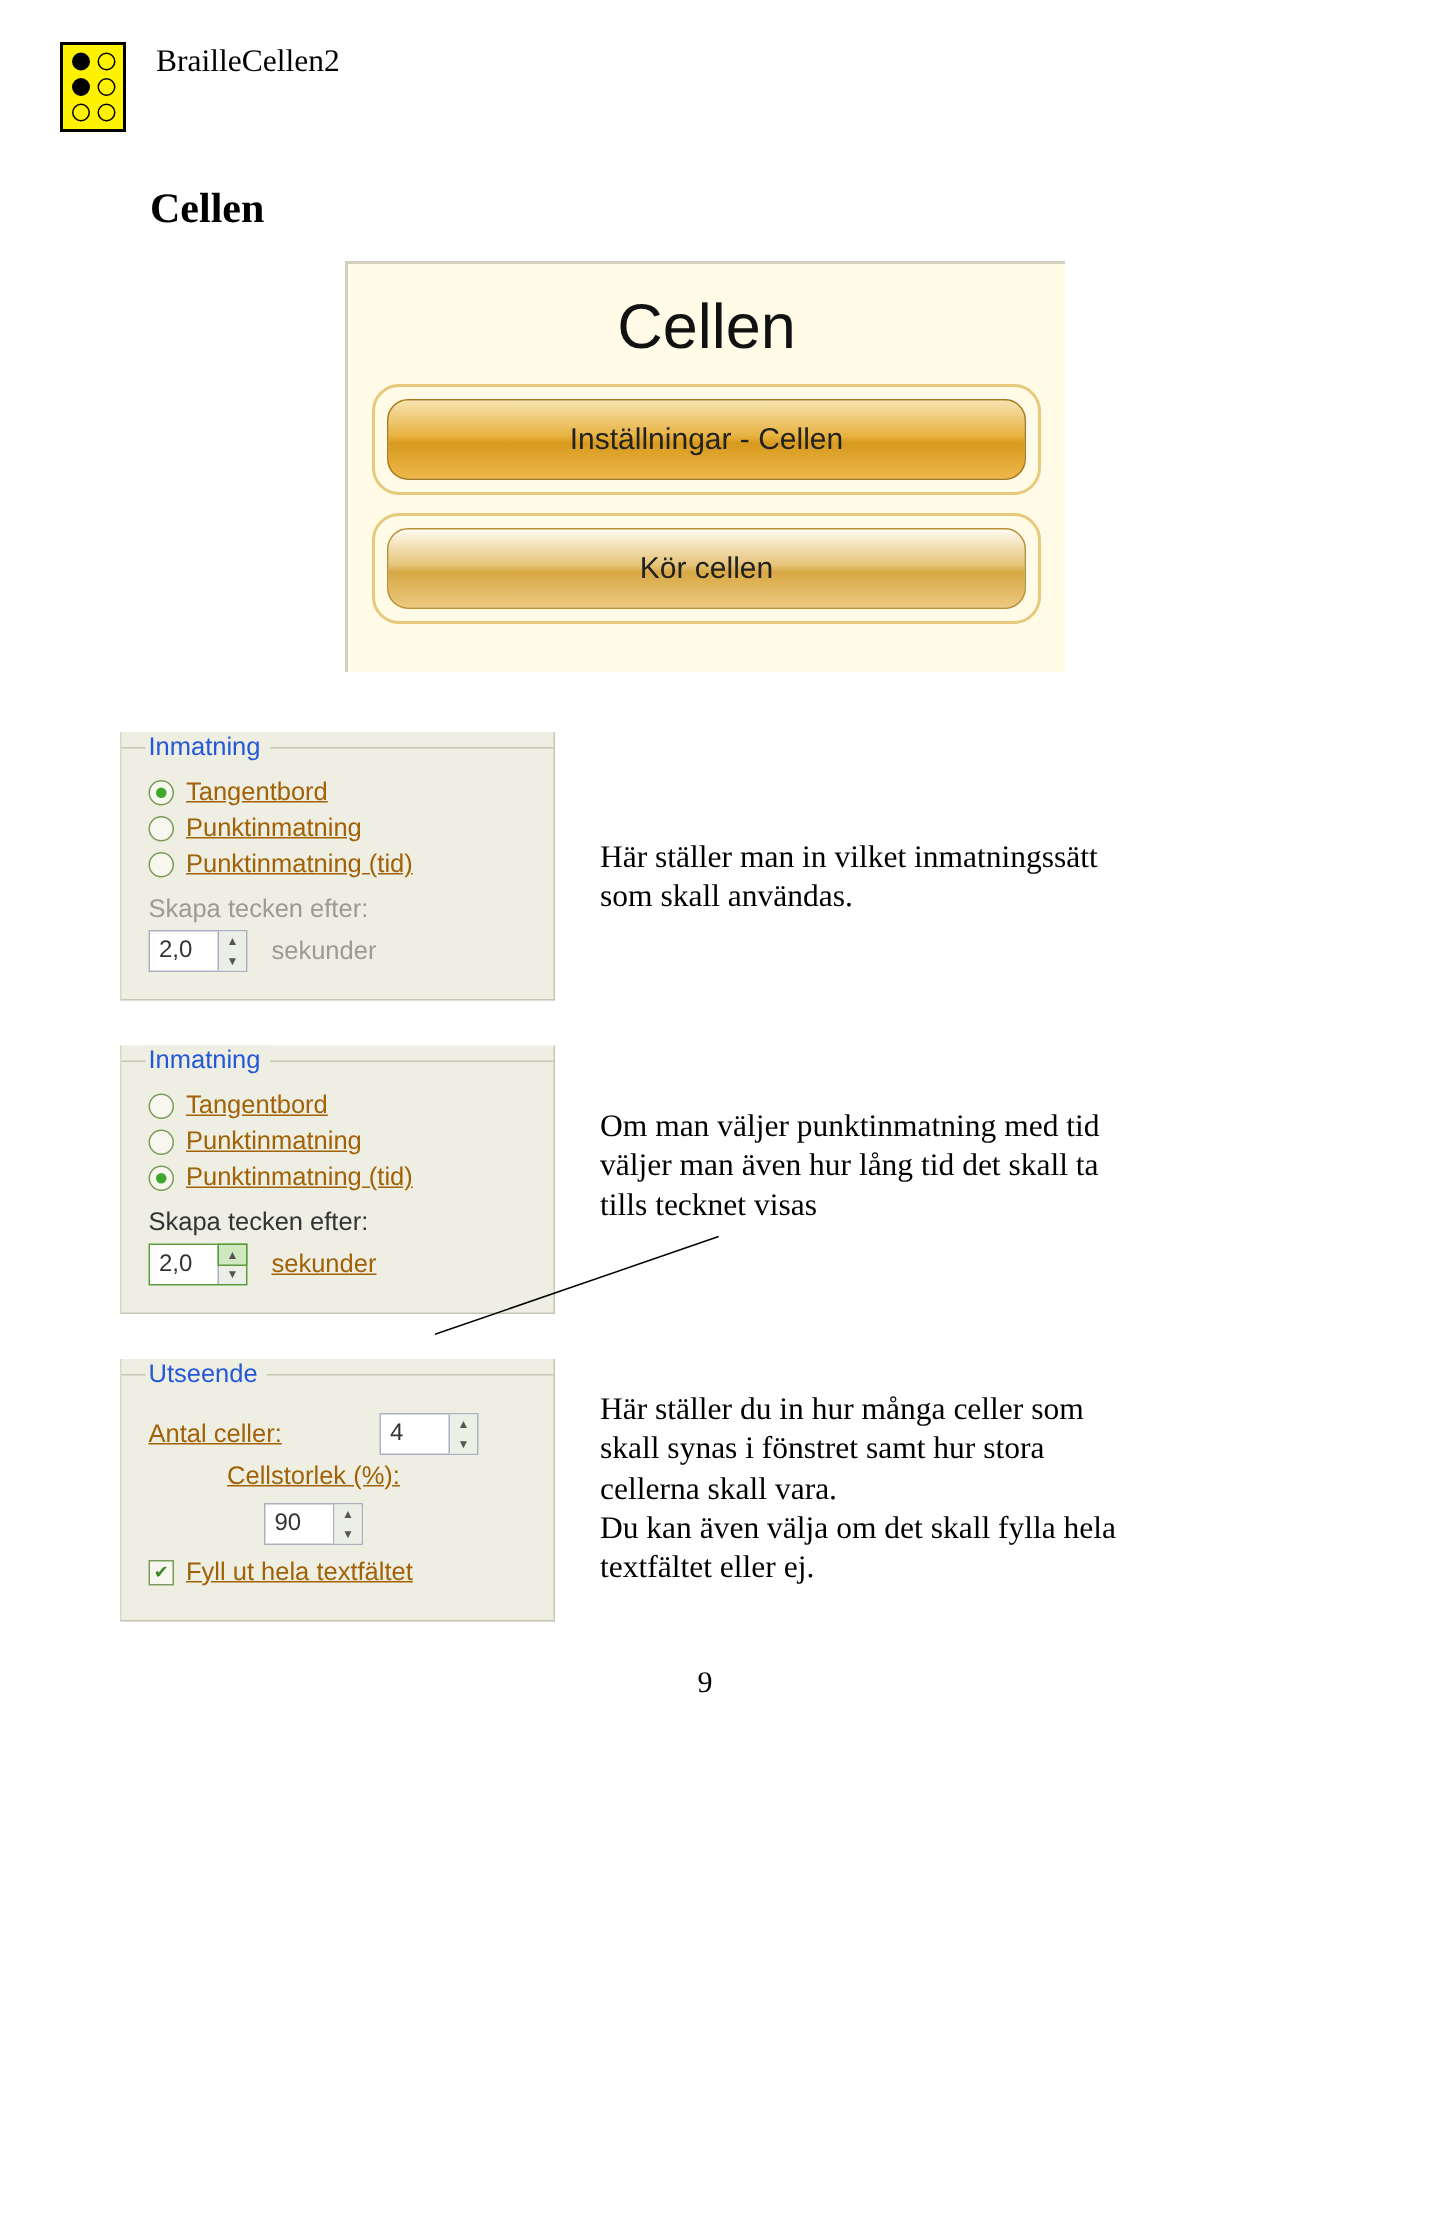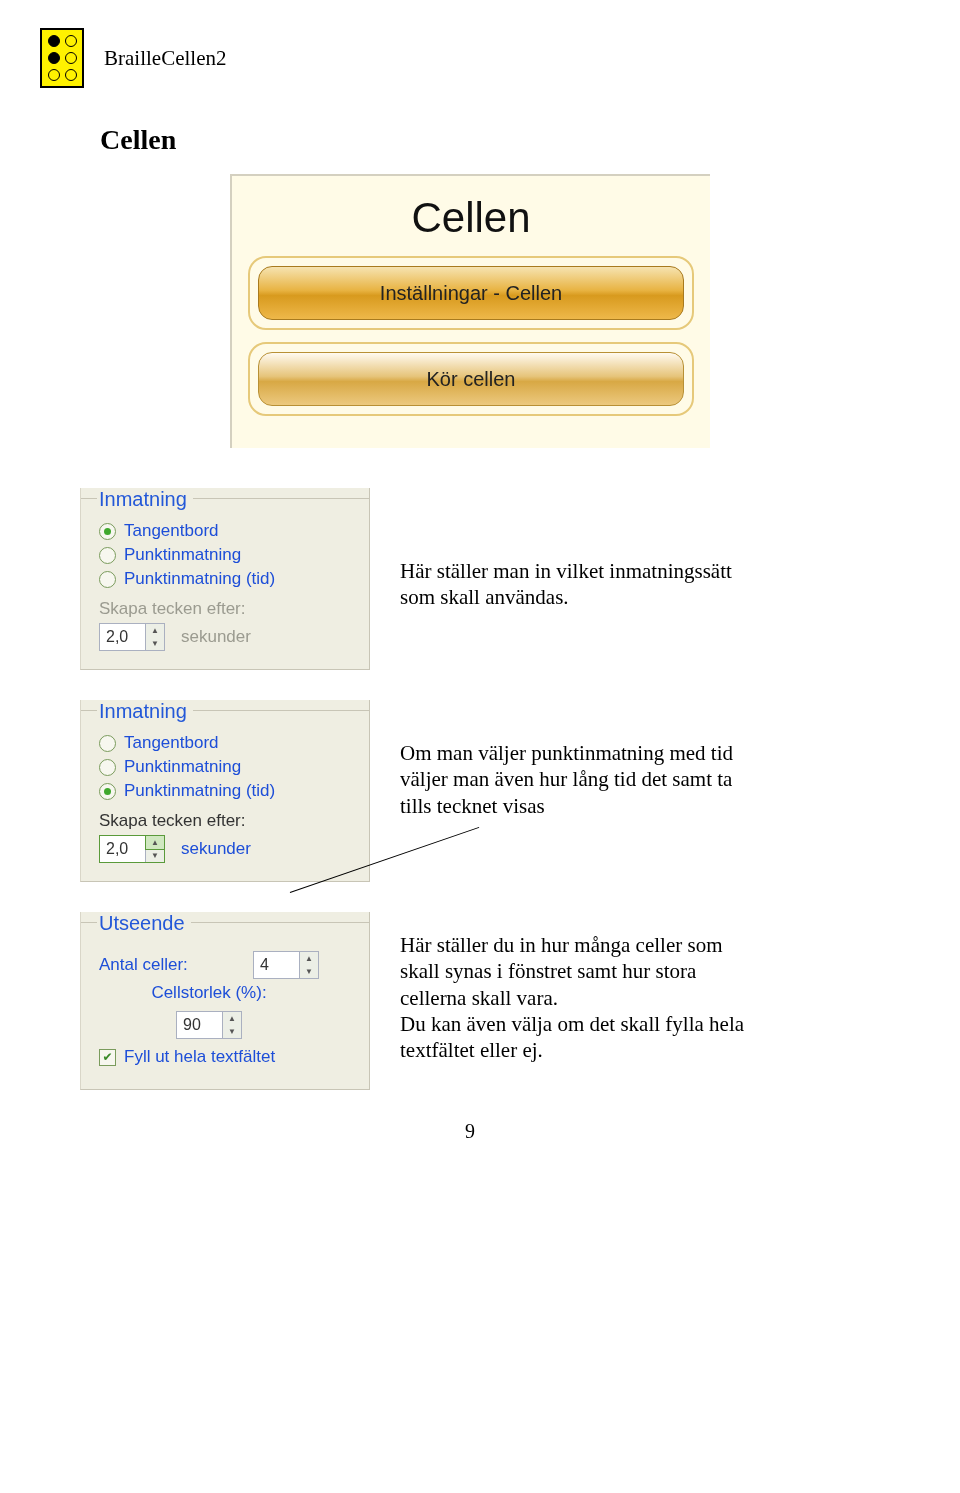--- a/index.html
+++ b/index.html
@@ -10,21 +10,21 @@
     width: 960px;
   }
   .page {
     padding: 28px 60px 40px 40px;
     box-sizing: border-box;
     position: relative;
     min-height: 1493px;
   }
   .header-row {
     display: flex;
-    align-items: center;
+    align-items: flex-start;
     gap: 20px;
     margin-bottom: 36px;
   }
   .braille-icon {
     width: 44px;
     height: 60px;
     background: #fff200;
     border: 2px solid #000;
     box-sizing: border-box;
     display: grid;
@@ -119,21 +119,21 @@
     position: absolute;
     top: 10px;
     left: 0;
     right: 0;
     height: 1px;
     background: #c8c5b6;
     z-index: 0;
   }
   .group-title {
     color: #2358d8;
-    font-size: 20px;
+    font-size: 17px;
     background: #efeee2;
     position: relative;
     z-index: 1;
     display: inline-block;
     padding: 0 6px 6px 2px;
     margin-left: 6px;
   }
   .radio-row, .check-row, .field-row {
     display: flex;
     align-items: center;
@@ -150,21 +150,21 @@
     align-items: center;
     justify-content: center;
     flex-shrink: 0;
   }
   .radio .inner {
     width: 7px;
     height: 7px;
     border-radius: 50%;
     background: #3fa82c;
   }
-  .small-label { color: #1d4ed8; }
+  .small-label { color: #a16207; text-decoration: underline; }
   .disabled { color: #9b9b90; }
   .sub-label {
     margin: 10px 0 4px 8px;
   }
   .spinner {
     display: flex;
     align-items: stretch;
     border: 1px solid #aab0c0;
     background: #fff;
     height: 26px;
@@ -326,21 +326,21 @@
           <div class="val">2,0</div>
           <div class="arrows">
             <div class="arrow active">▲</div>
             <div class="arrow">▼</div>
           </div>
         </div>
         <span class="small-label sek-label">sekunder</span>
       </div>
     </div>
     <div class="connector"></div>
-    <div class="desc" style="margin-top:40px;">Om man väljer punktinmatning med tid väljer man även hur lång tid det samt ta tills tecknet visas</div>
+    <div class="desc" style="margin-top:40px;">Om man väljer punktinmatning med tid väljer man även hur lång tid det skall ta tills tecknet visas</div>
   </div>
 
   <div class="settings-row">
     <div class="win-group" style="padding-bottom:18px;">
       <span class="group-title">Utseende</span>
       <div class="field-row" style="margin-top:10px; justify-content:space-between; padding-right:40px;">
         <span class="small-label">Antal celler:</span>
         <div class="spinner">
           <div class="val">4</div>
           <div class="arrows">

